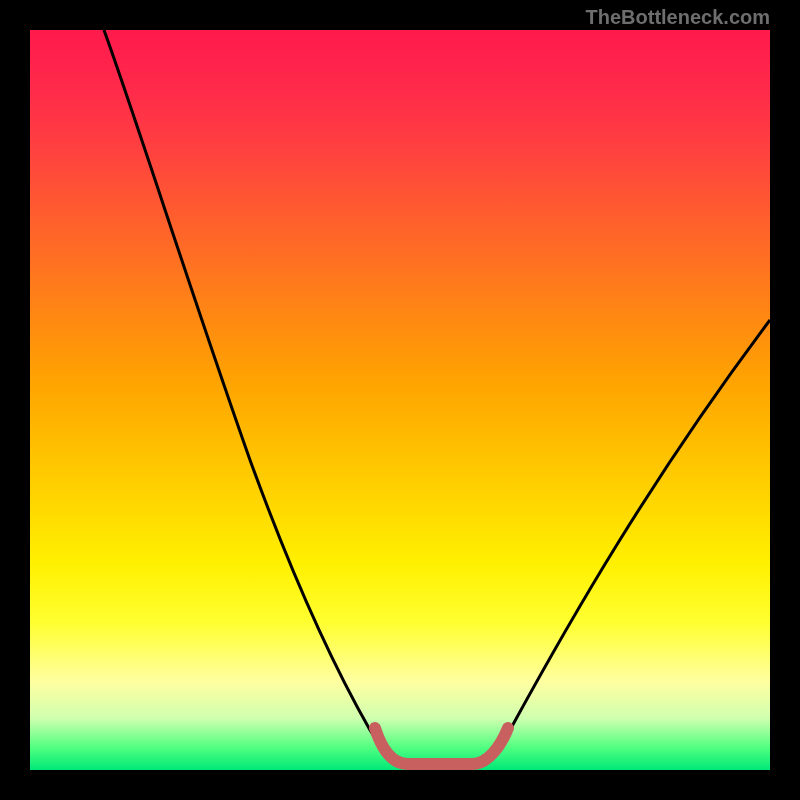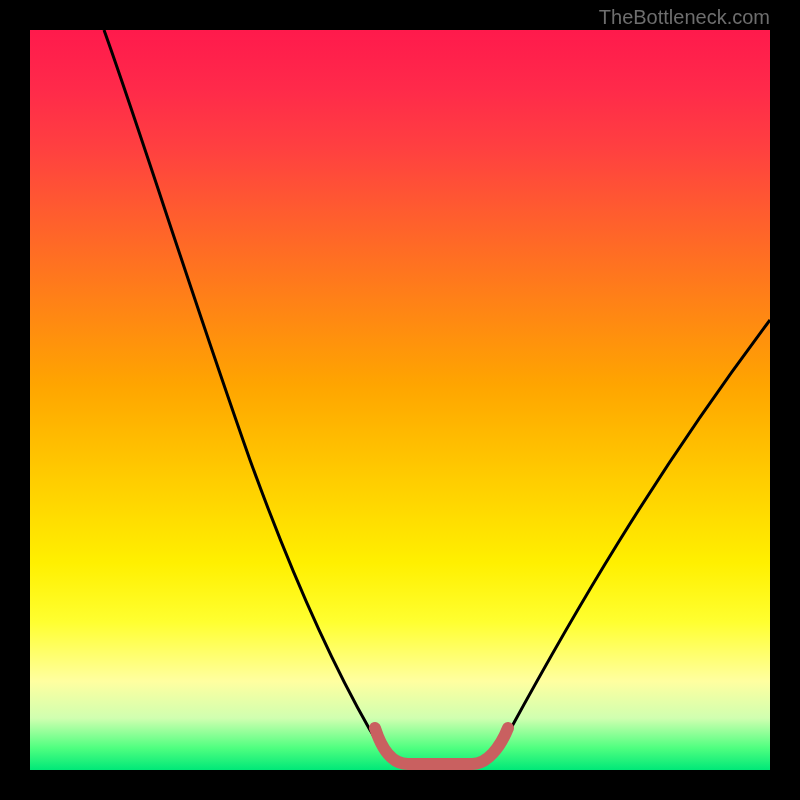--- a/index.html
+++ b/index.html
@@ -39,21 +39,21 @@
     #50ff80 97%,
     #00e878 100%
   );
 }
 .watermark {
   position: absolute;
   top: 6px;
   right: 30px;
   font-family: Arial, sans-serif;
   font-size: 20px;
-  font-weight: normal;
+  font-weight: bold;
   color: #6e6e6e;
 }
 svg.curves {
   position: absolute;
   left: 0;
   top: 0;
   width: 740px;
   height: 740px;
 }
 </style>

